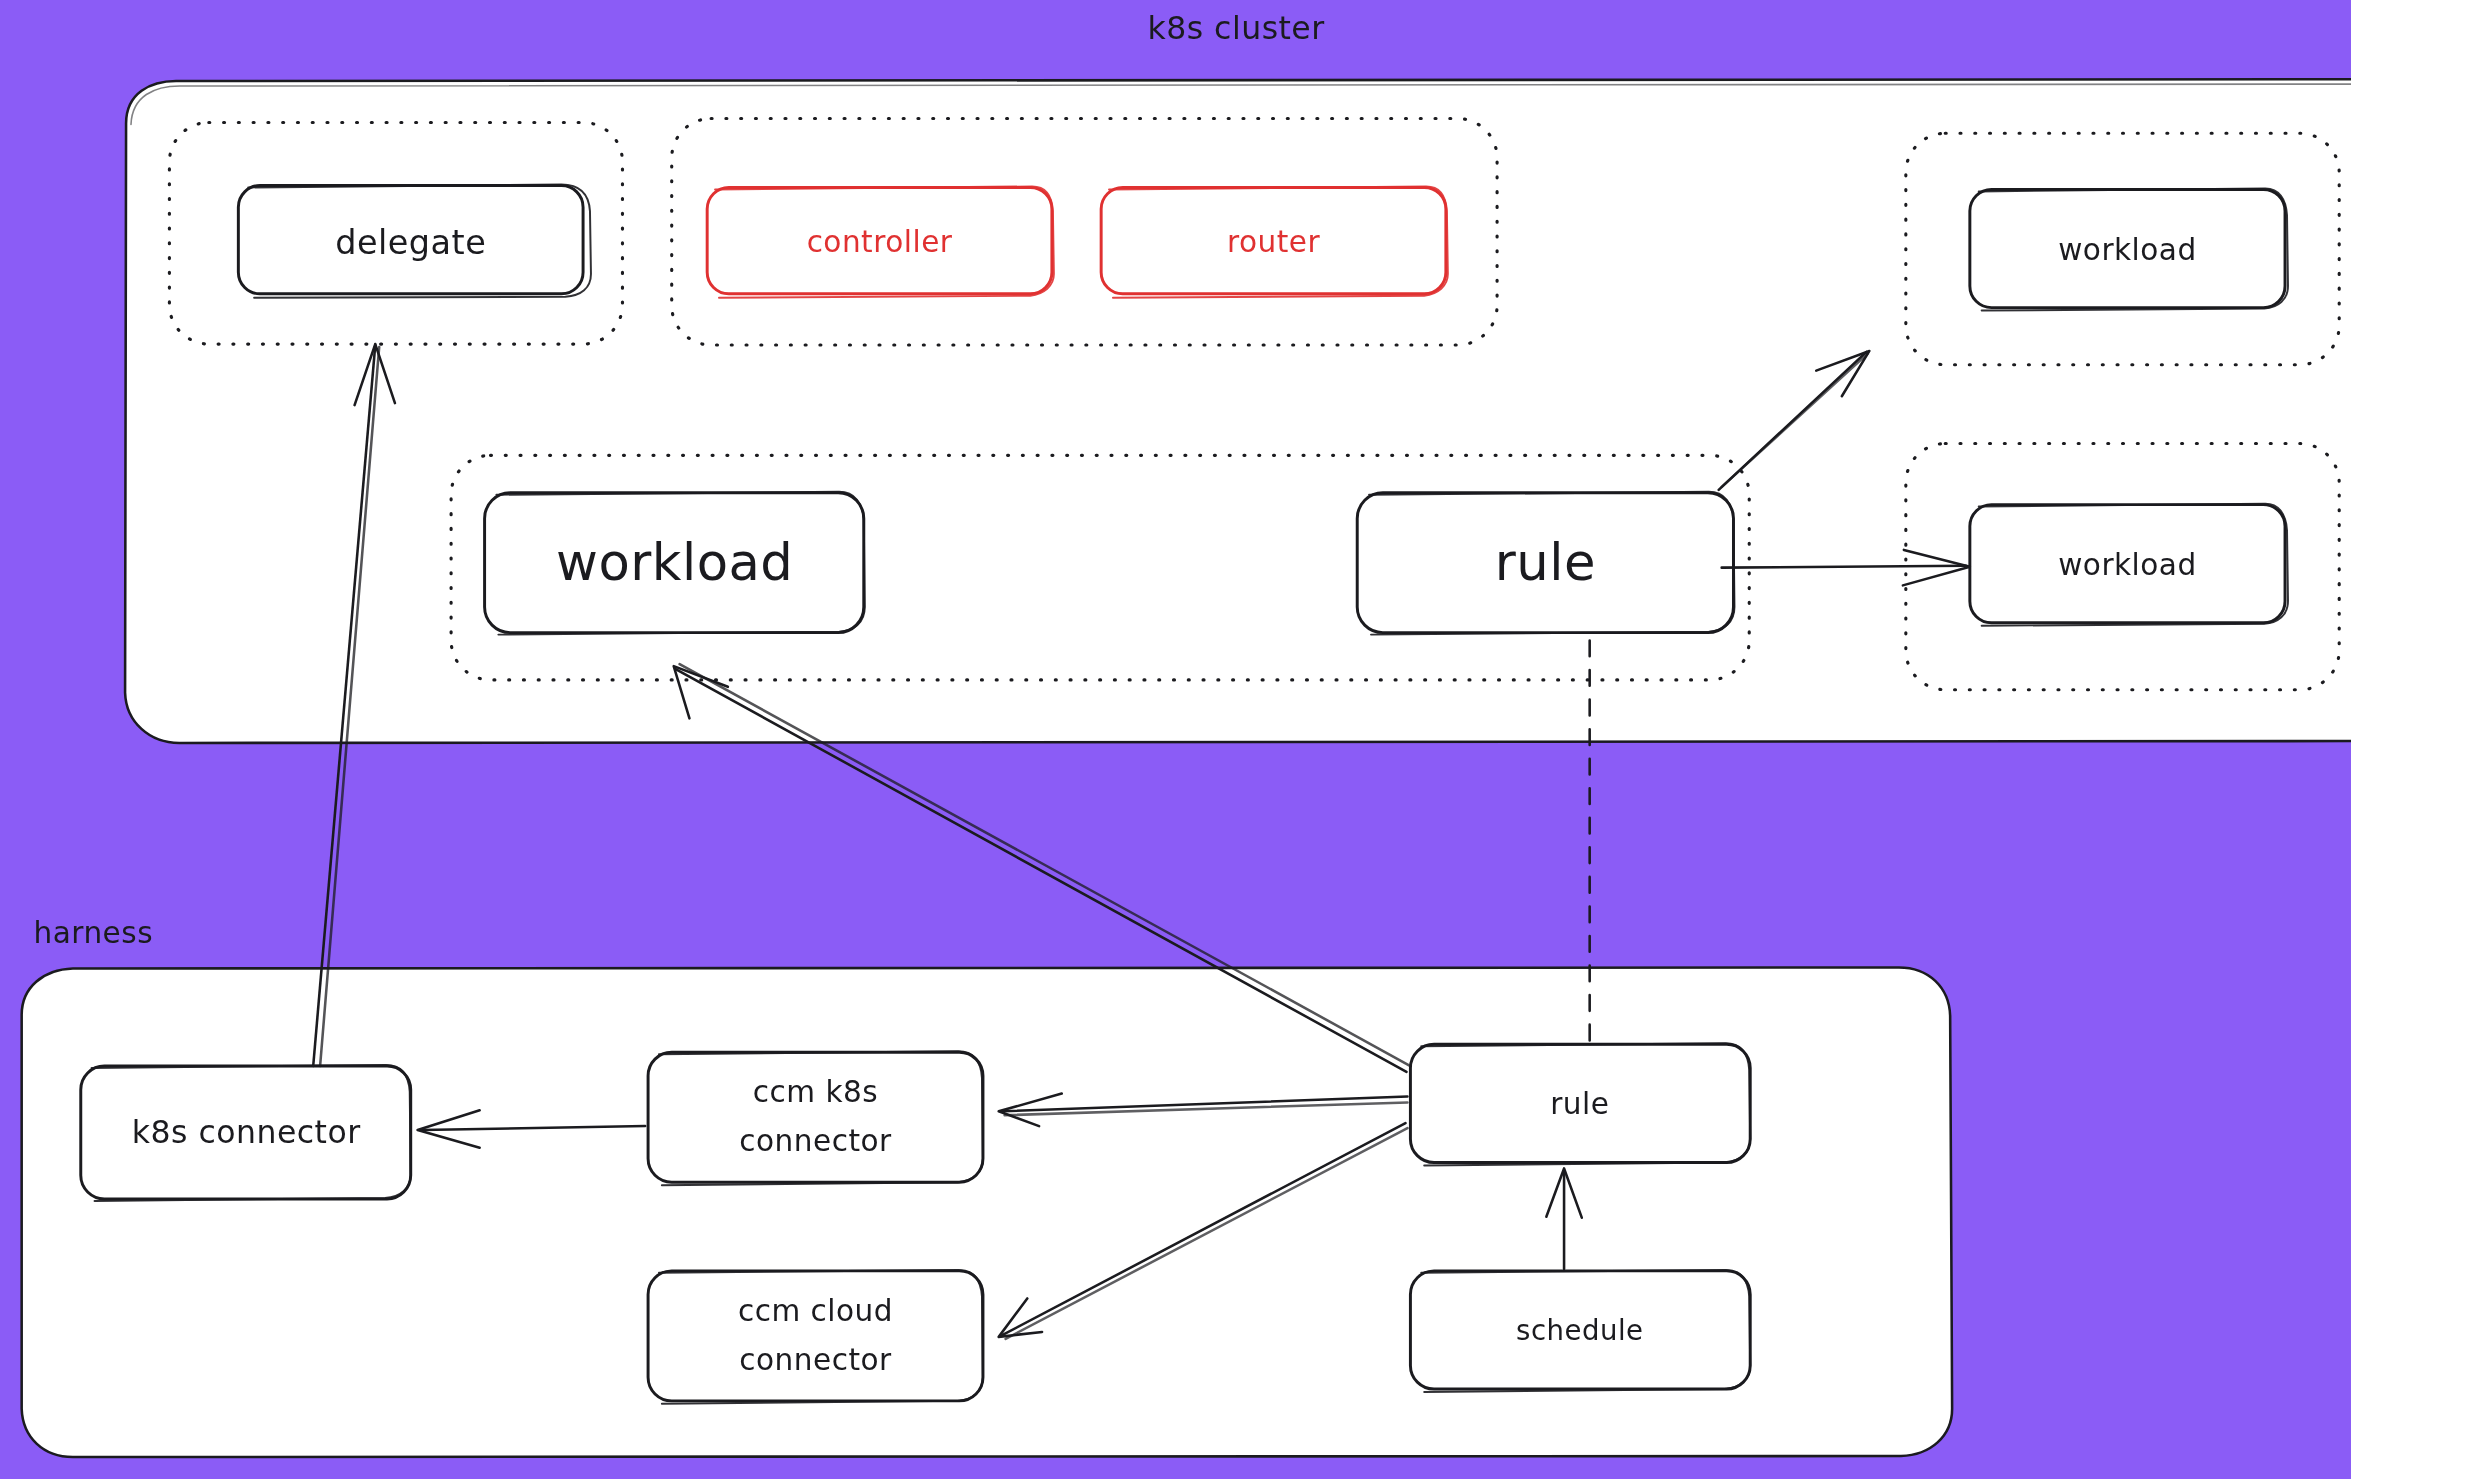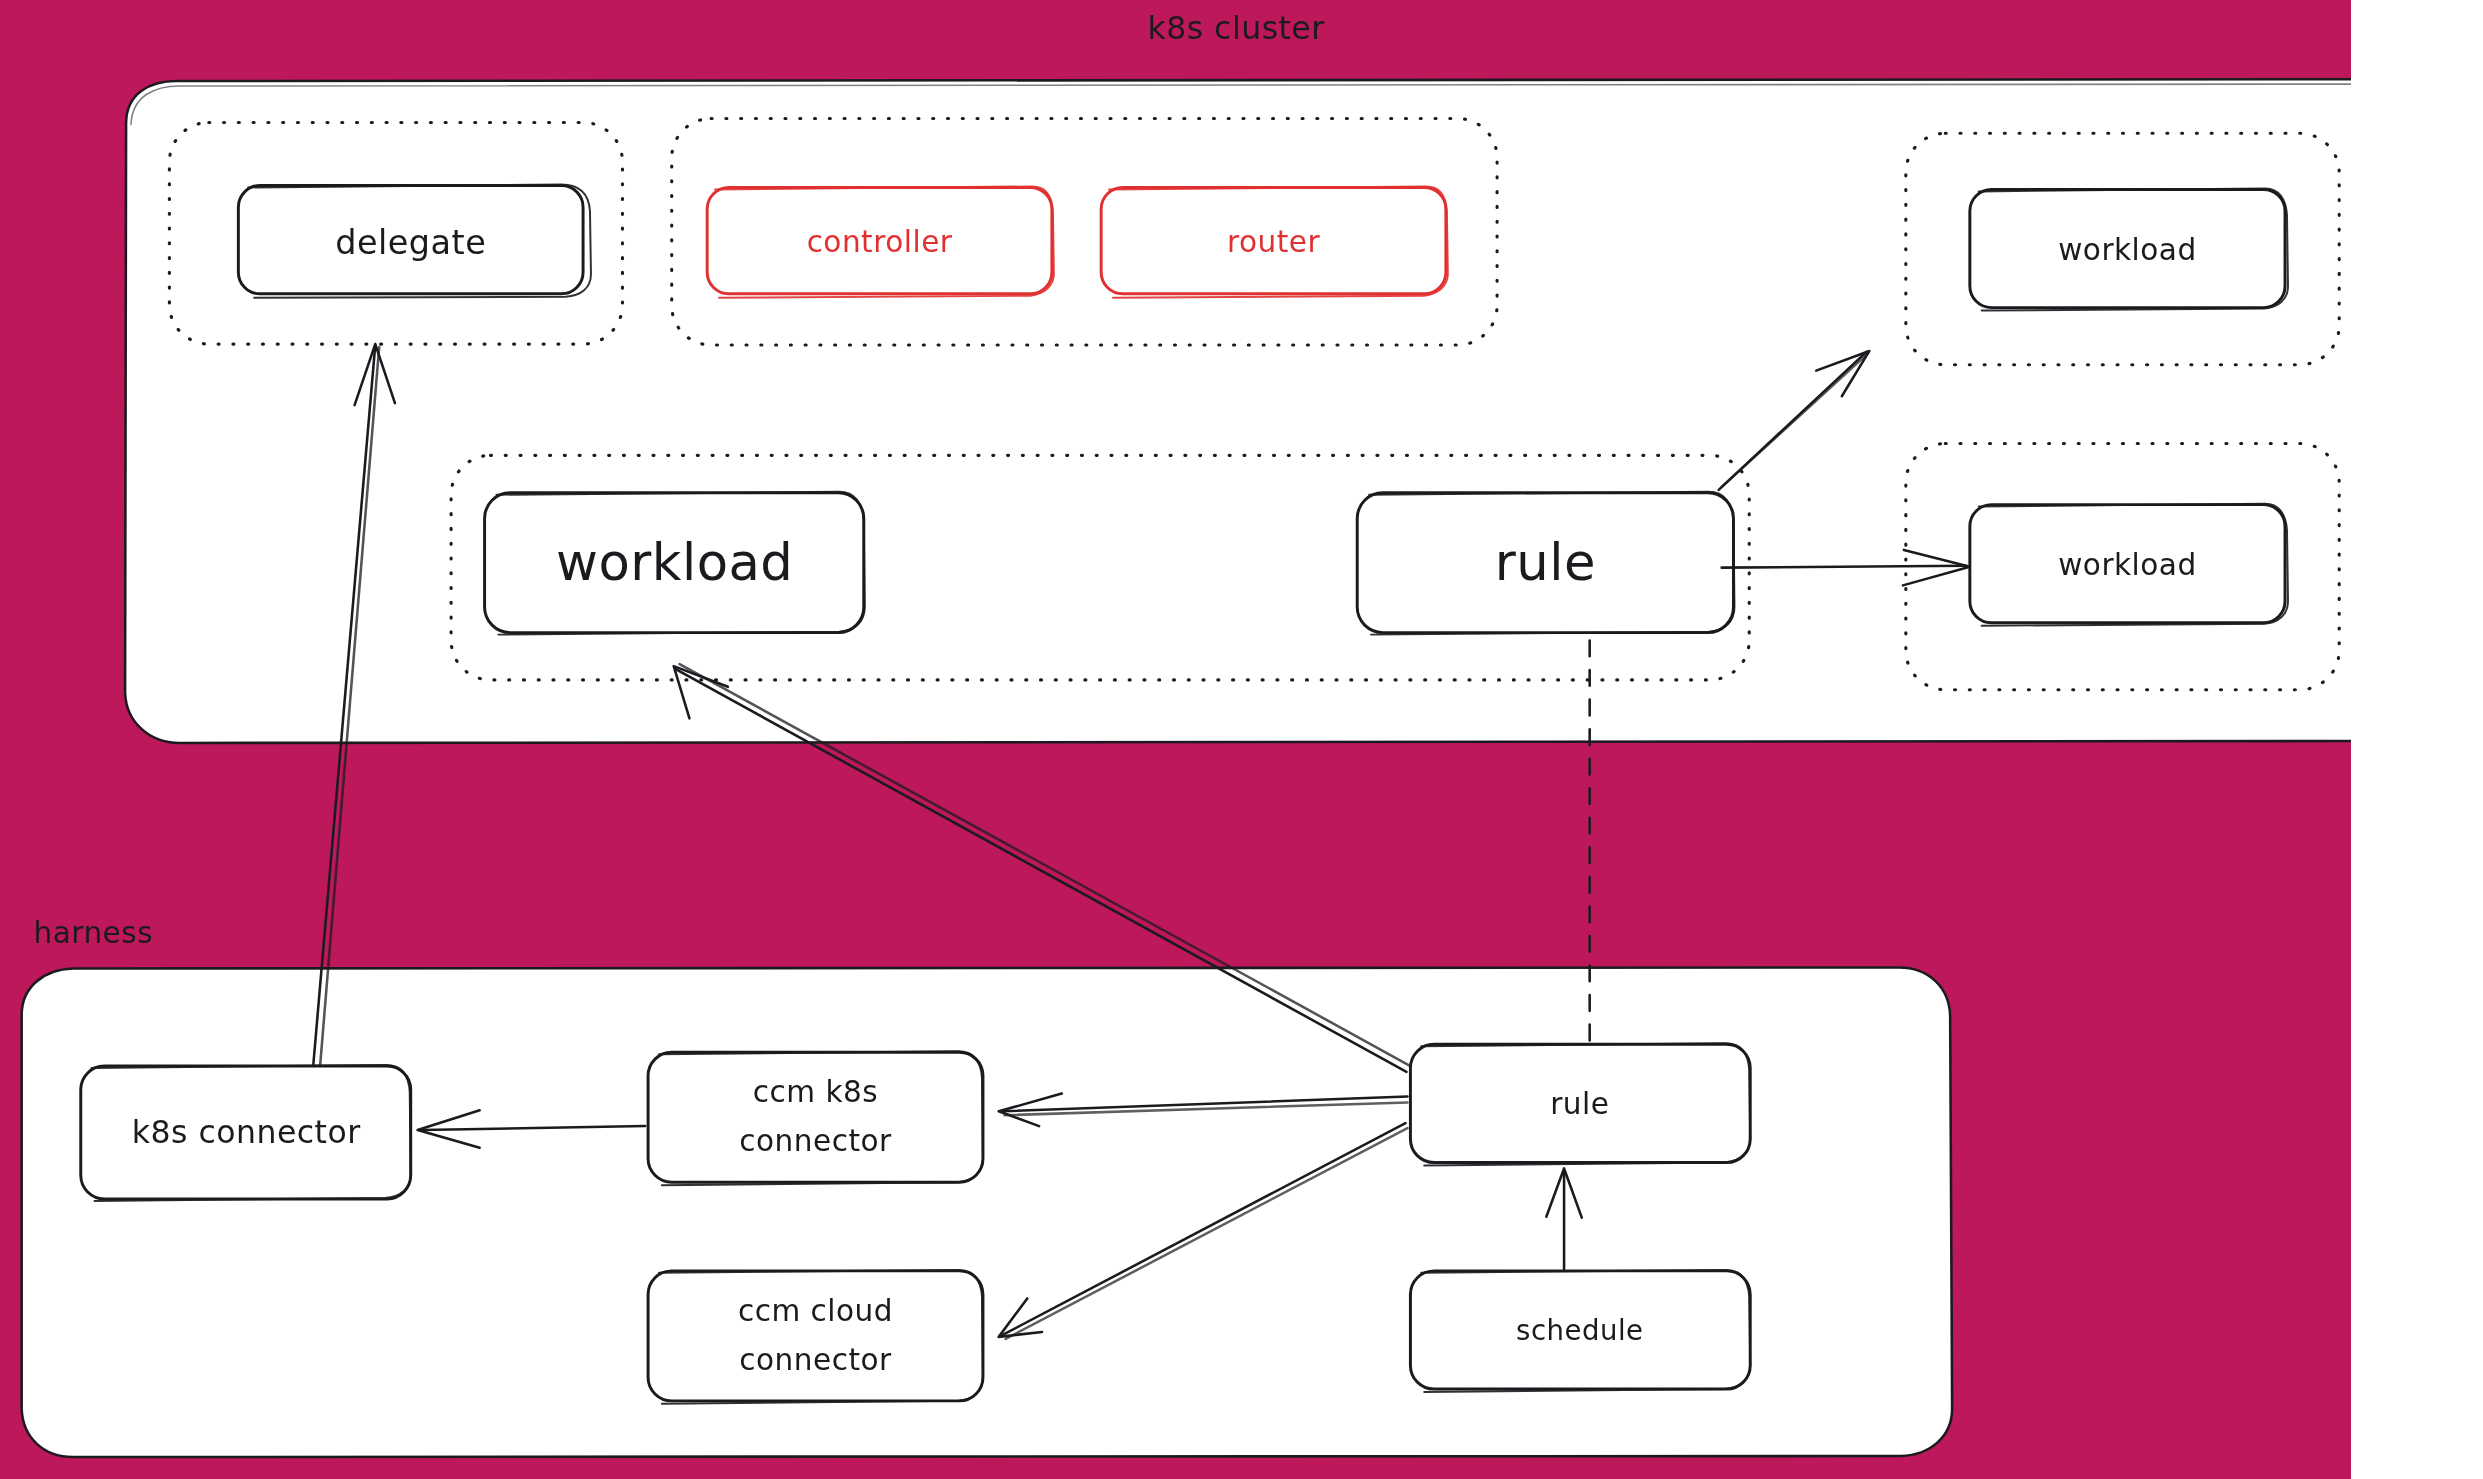--- a/index.html
+++ b/index.html
@@ -8,21 +8,21 @@
     padding: 0;
     background: #ffffff;
   }
   body {
     font-family: "DejaVu Sans", sans-serif;
   }
   #canvas {
     position: relative;
     width: 2351px;
     height: 1480px;
-    background: #be185d;
+    background: #8b5cf6;
     overflow: hidden;
     text-align: right;
   }
   #diagram-svg {
     position: absolute;
     inset: 0;
     width: 2483px;
     height: 1480px;
   }
   .node-label {

